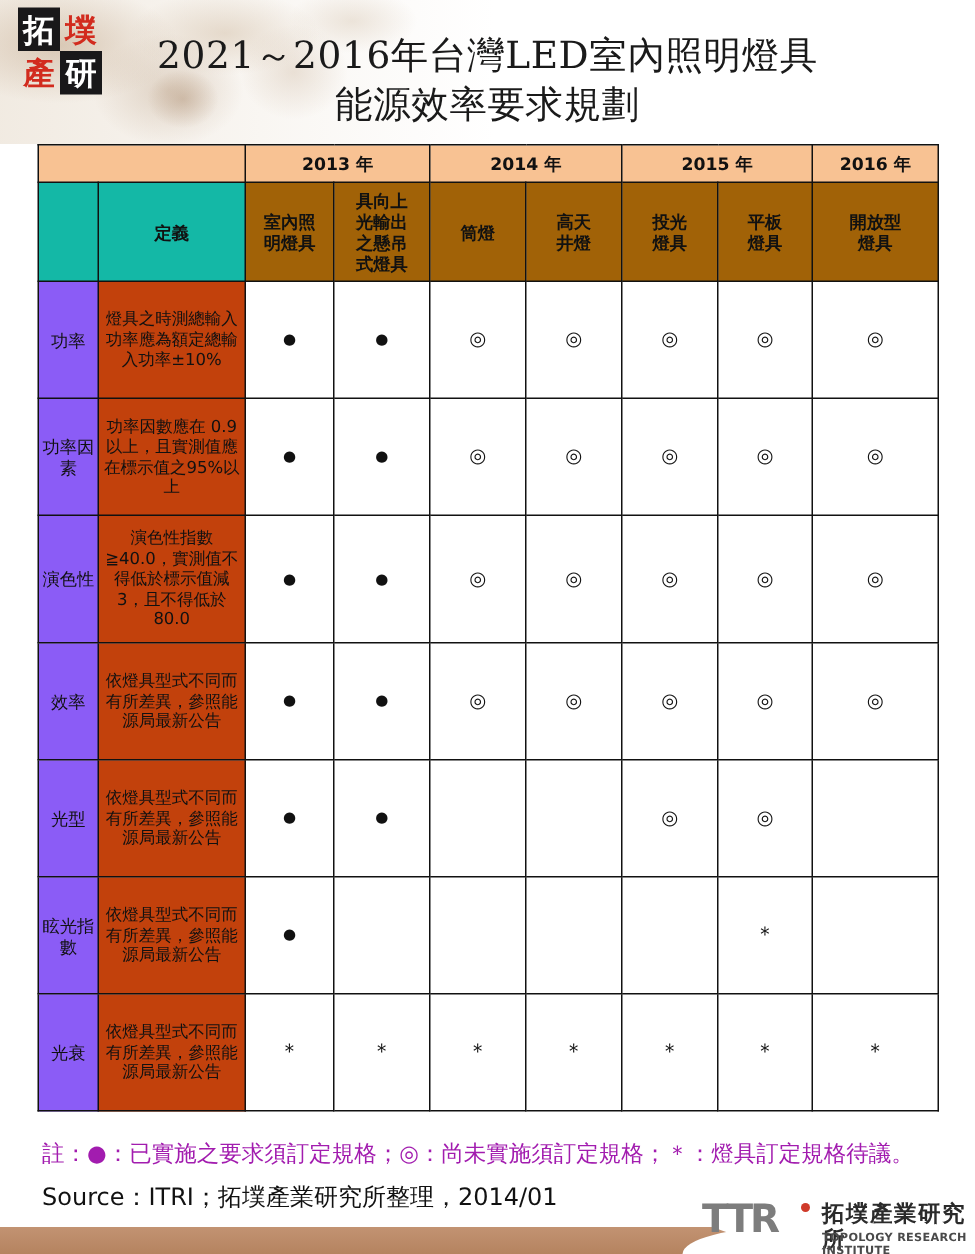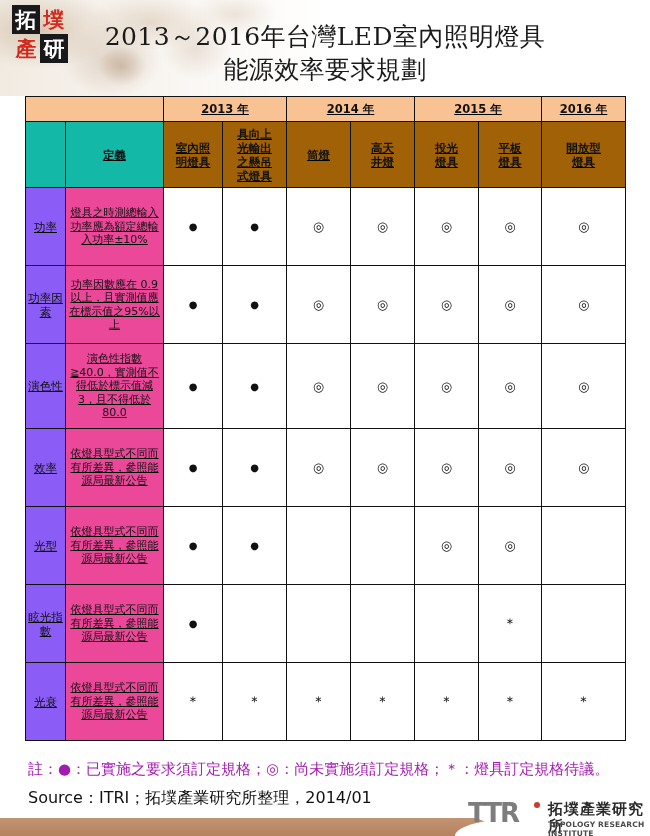--- a/index.html
+++ b/index.html
@@ -49,33 +49,32 @@
     font-size:25px;line-height:33px;color:#1a1a1a;
     letter-spacing:.4px;
   }
   #title .ln{display:block;}
 
   
   #tbl-wrap{position:absolute;left:25px;top:96px;width:600px;}
   table{
     border-collapse:collapse;width:600px;
     table-layout:fixed;
-    text-decoration:underline;
   }
   table, th, td{border:1px solid #111111;}
   th,td{
     padding:0;margin:0;text-align:center;vertical-align:middle;
     font-family:"DejaVu Sans","Liberation Sans",sans-serif;
     color:#111111;
   }
   .hdr{background:#f8c293;font-size:11.5px;height:24px;}
   .sub{background:#a16207;font-size:11.5px;line-height:14px;}
   .sub.fill{background:#14b8a6;}
   .rowcat{background:#8b5cf6;font-size:11.5px;line-height:14px;}
-  .rowdef{background:#ec4899;font-size:11px;line-height:13.5px;padding:2px 3px;}
+  .rowdef{background:#c2410c;font-size:11px;line-height:13.5px;padding:2px 3px;}
   .mark{background:#ffffff;font-size:13px;}
   .mark .sym-dot{font-size:10px;line-height:1;display:inline-block;transform:translateY(-1px);}
   .mark .sym-cir{font-size:13px;line-height:1;display:inline-block;}
   .mark .sym-ast{font-size:14px;line-height:1;display:inline-block;}
 
   
   #note{
     position:absolute;left:28px;top:760px;width:600px;
     font-family:"DejaVu Sans","Liberation Sans",sans-serif;
     font-size:15px;color:#a21caf;white-space:nowrap;
@@ -132,21 +131,21 @@
 <div id="bg-texture2"></div>
 
 <div id="logo">
   <div class="cell b">拓</div>
   <div class="cell w">墣</div>
   <div class="cell w">產</div>
   <div class="cell b">研</div>
 </div>
 
 <div id="title">
-  <span class="ln">2013～2016年台灣LED室內照明燈具</span>
+  <span class="ln">2021～2016年台灣LED室內照明燈具</span>
   <span class="ln">能源效率要求規劃</span>
 </div>
 
 <div id="tbl-wrap">
   <table>
     <colgroup>
       <col style="width:40px">
       <col style="width:98px">
       <col style="width:59px">
       <col style="width:64px">

